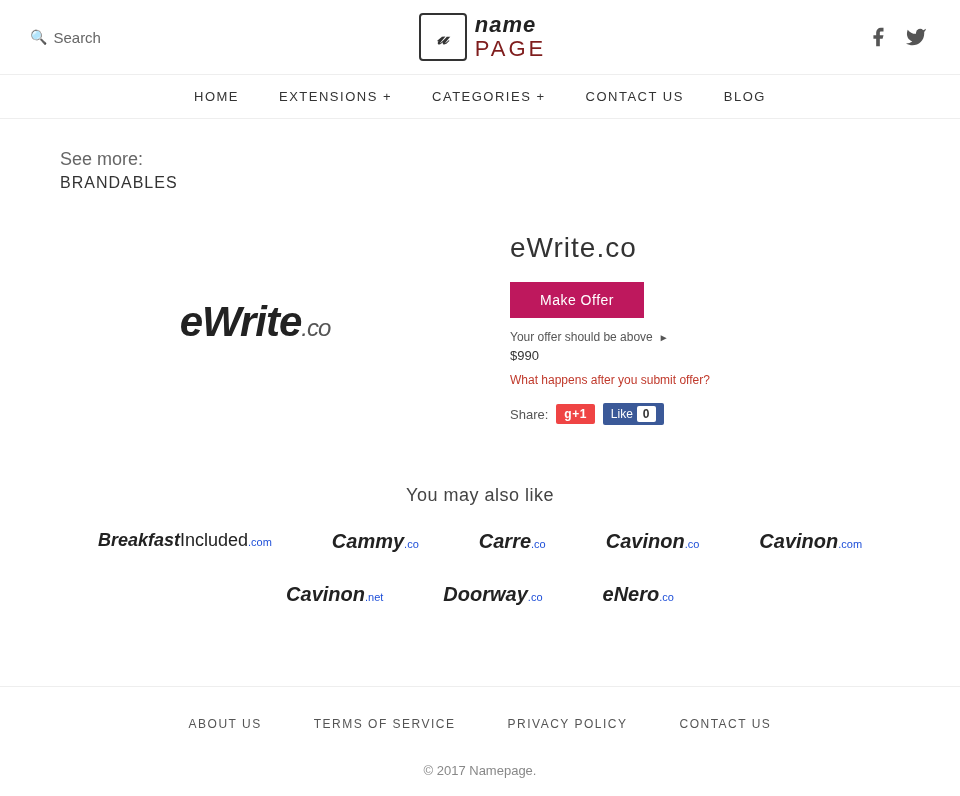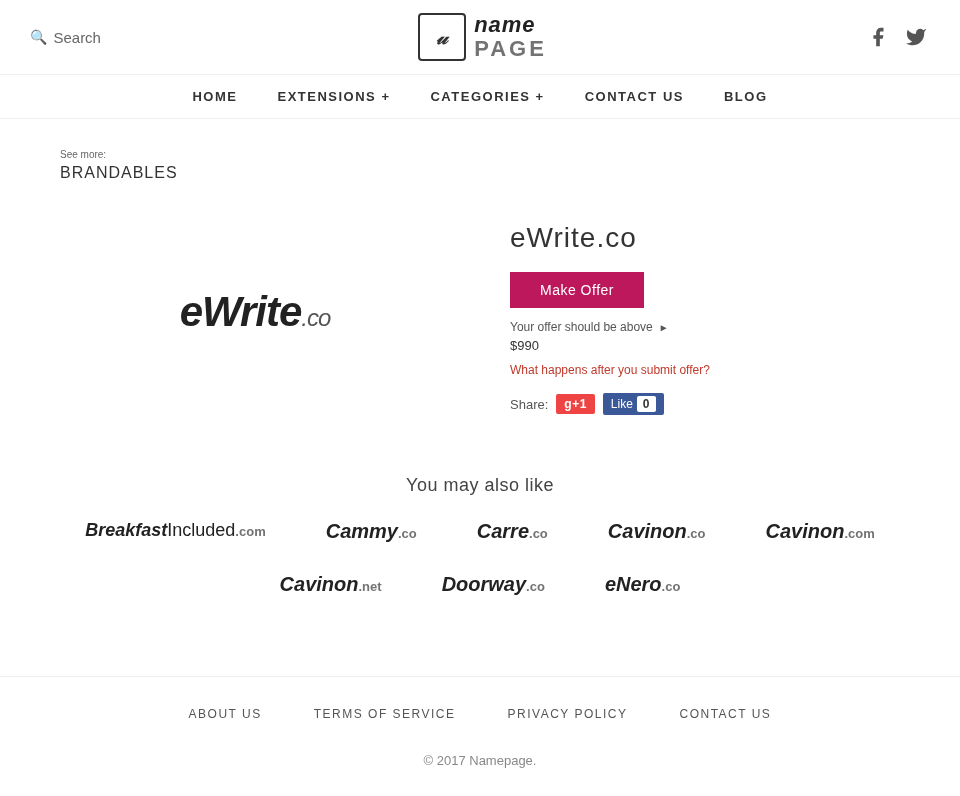--- a/index.html
+++ b/index.html
@@ -51,23 +51,23 @@
     }
     .logo-text-top {
       font-size: 22px;
       font-weight: bold;
       font-style: italic;
       letter-spacing: 1px;
       color: #222;
     }
     .logo-text-bottom {
       font-size: 22px;
-      font-weight: bold;
+      font-weight: normal;
       letter-spacing: 3px;
-      color: #737373;
+      color: #7f1d1d;
     }
     .social-icons {
       display: flex;
       gap: 10px;
       align-items: center;
     }
     .social-icon {
       width: 28px;
       height: 28px;
       display: flex;
@@ -87,29 +87,29 @@
       padding: 14px 0;
       border-bottom: 1px solid #eee;
       background: #fff;
     }
     .nav-item {
       font-size: 13px;
       letter-spacing: 1.5px;
       color: #333;
       text-transform: uppercase;
       cursor: pointer;
-      font-weight: bold;
+      font-weight: normal;
     }
 
     
     .main-content {
       padding: 30px 60px;
     }
     .see-more {
-      font-size: 10px;
+      font-size: 18px;
       color: #666;
       margin-bottom: 4px;
     }
     .brandables-label {
       font-size: 16px;
       font-weight: normal;
       letter-spacing: 1px;
       color: #333;
       margin-bottom: 30px;
     }
@@ -244,23 +244,23 @@
       margin-bottom: 40px;
     }
     .domain-card {
       cursor: pointer;
       font-size: 20px;
       font-weight: bold;
       color: #222;
       font-style: italic;
     }
     .domain-card .ext {
-      font-size: 13px;
-      font-weight: bold;
-      color: #737373;
+      font-size: 11px;
+      font-weight: normal;
+      color: #1d4ed8;
       font-style: normal;
     }
     .domain-card.breakfast { font-size: 18px; }
 
     
     .footer-divider {
       border: none;
       border-top: 1px solid #eee;
       margin: 10px 0;
     }

